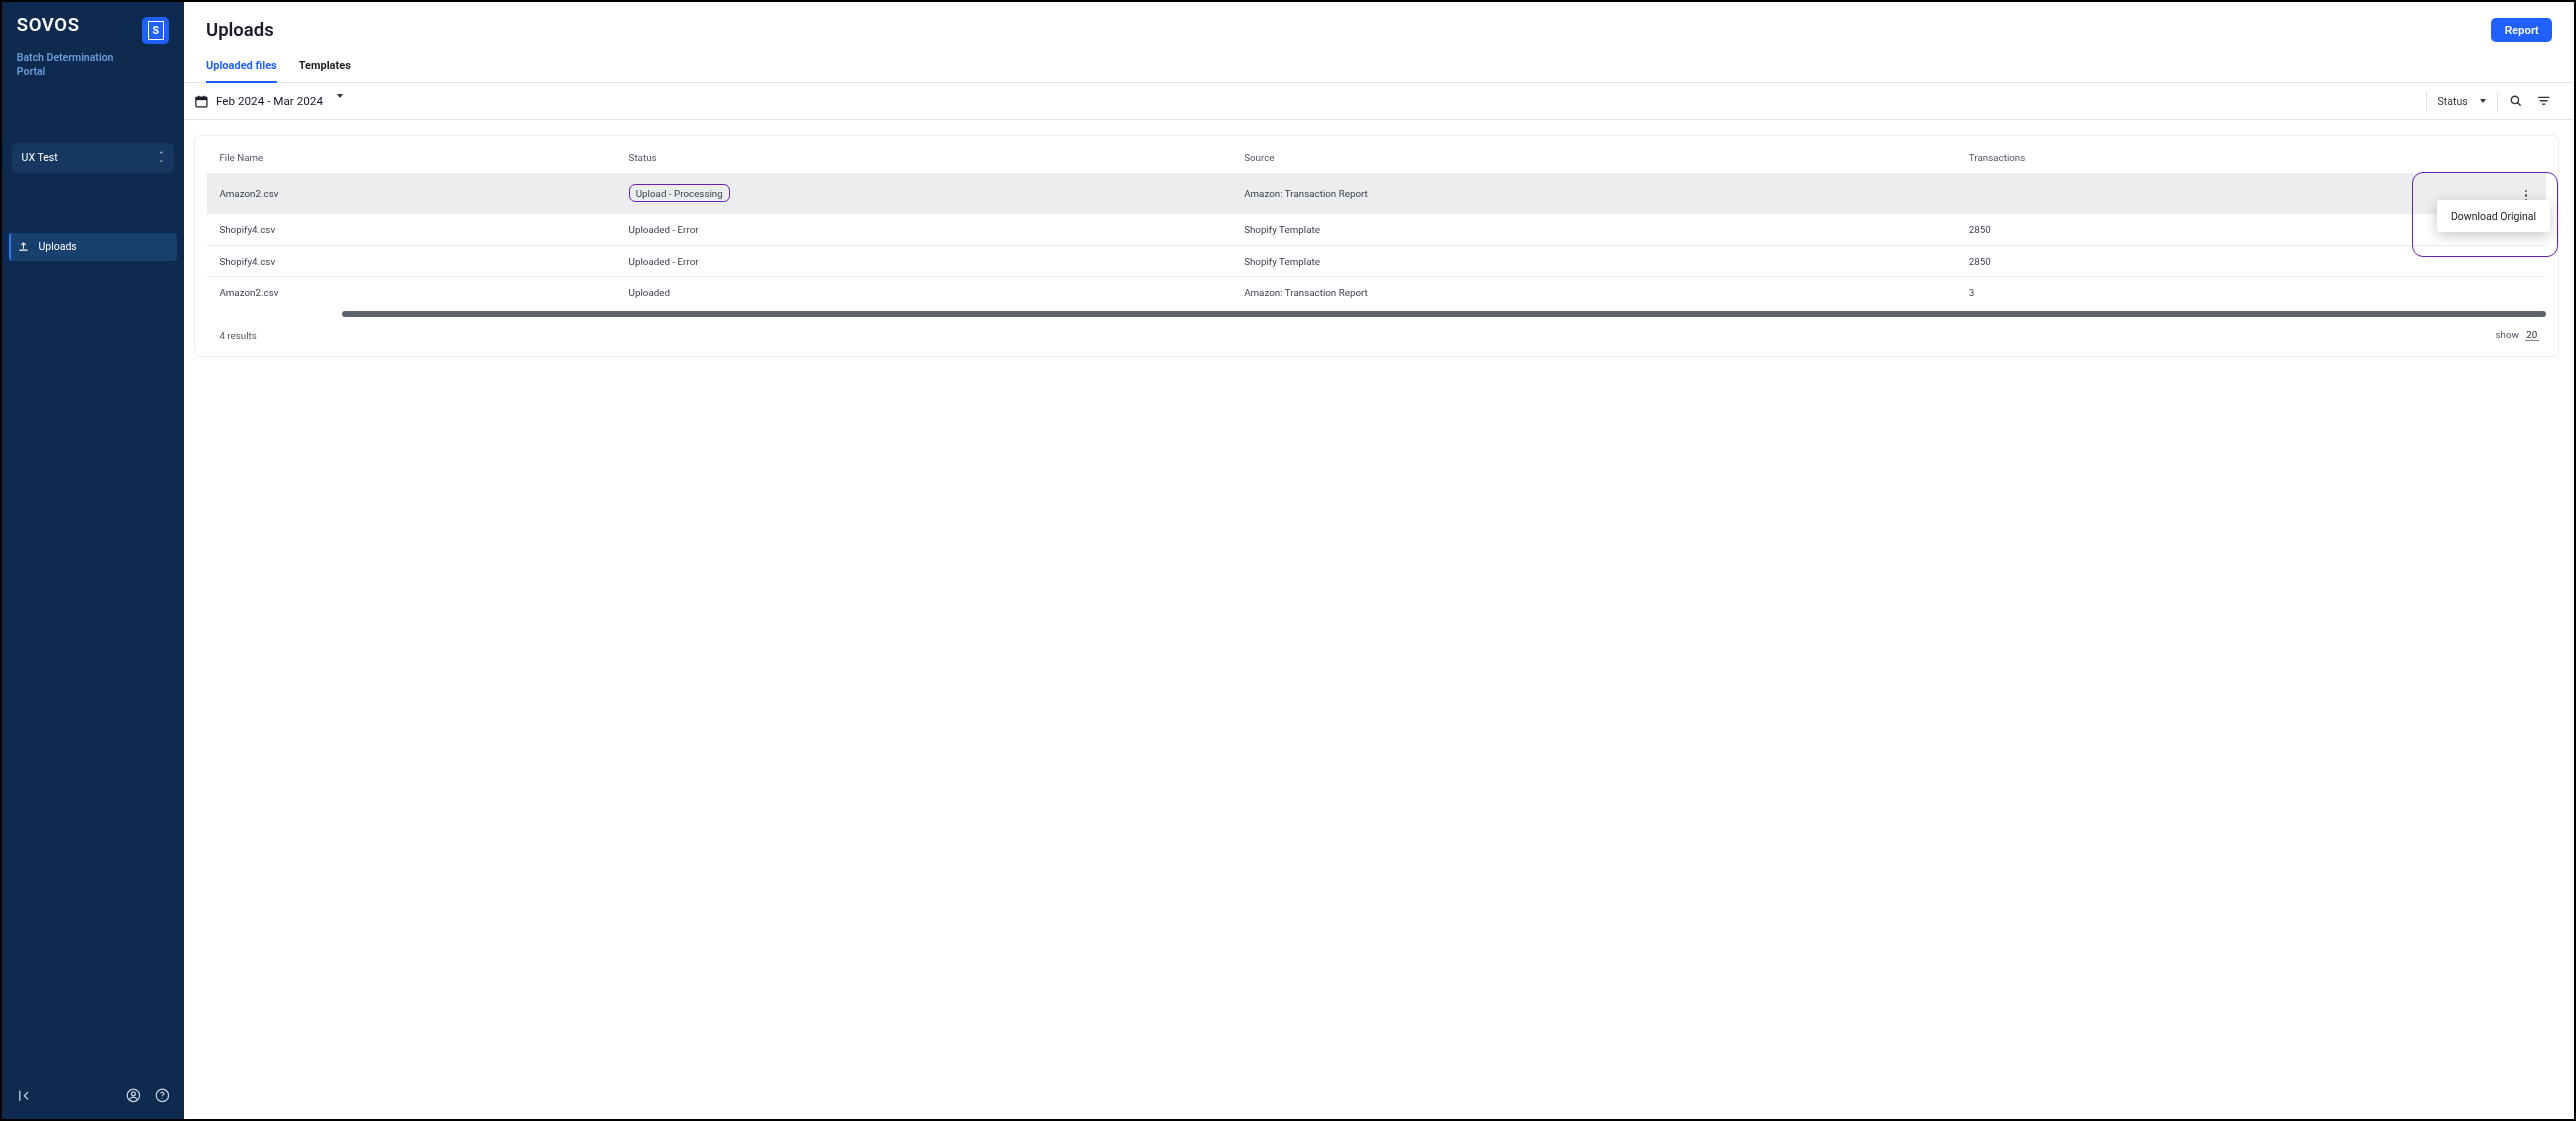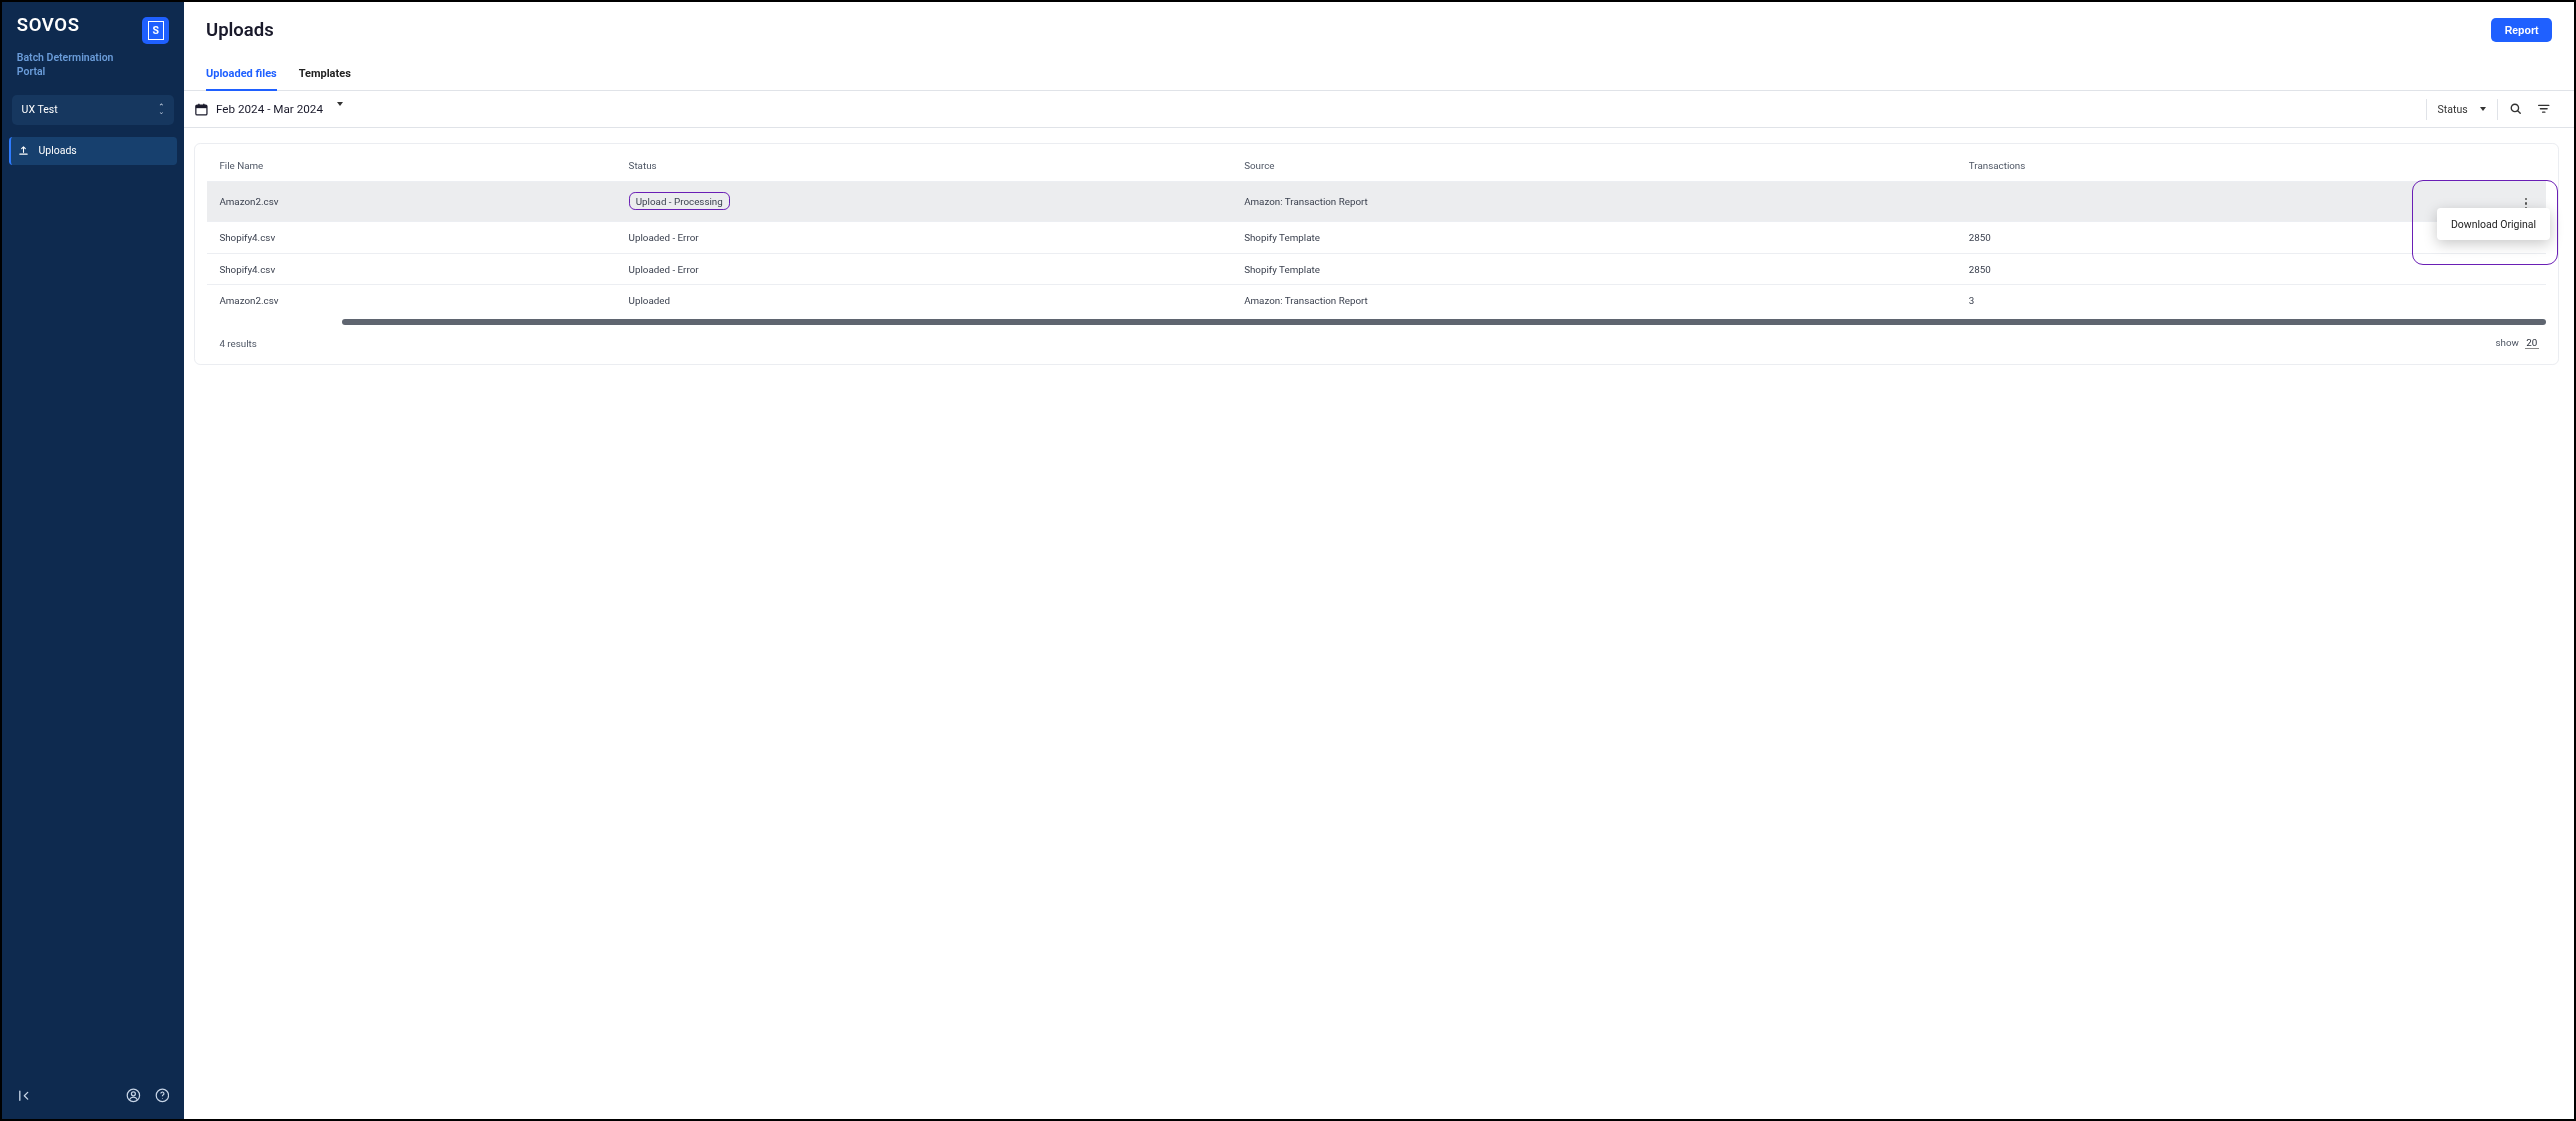--- a/index.html
+++ b/index.html
@@ -13,20 +13,21 @@
   }
 
   
   .sidebar {
     width: 182px;
     background: #0e2a4f;
     color: #fff;
     display: flex;
     flex-direction: column;
     flex-shrink: 0;
+    gap: 48px;
   }
   .sidebar-header {
     padding: 12.3px 14.8px 7.4px 14.8px;
     display: flex;
     align-items: flex-start;
     gap: 6.2px;
   }
   .logo-block { flex: 1; }
   .logo {
     font-size: 18.5px;
@@ -131,21 +132,20 @@
     border-bottom: 0.6px solid #e0e3e8;
   }
   .tab {
     padding-bottom: 8.6px;
     font-size: 11px;
     font-weight: 700;
     color: #222;
     cursor: pointer;
     border-bottom: 2.5px solid transparent;
     margin-bottom: -0.6px;
-    margin-top: 8px;
   }
   .tab.active {
     color: #1f60ff;
     border-bottom-color: #1f60ff;
   }
 
   .toolbar {
     display: flex; align-items: center; justify-content: space-between;
     padding: 7.4px 12.3px 7.4px 9.8px;
     border-bottom: 0.6px solid #e0e3e8;

